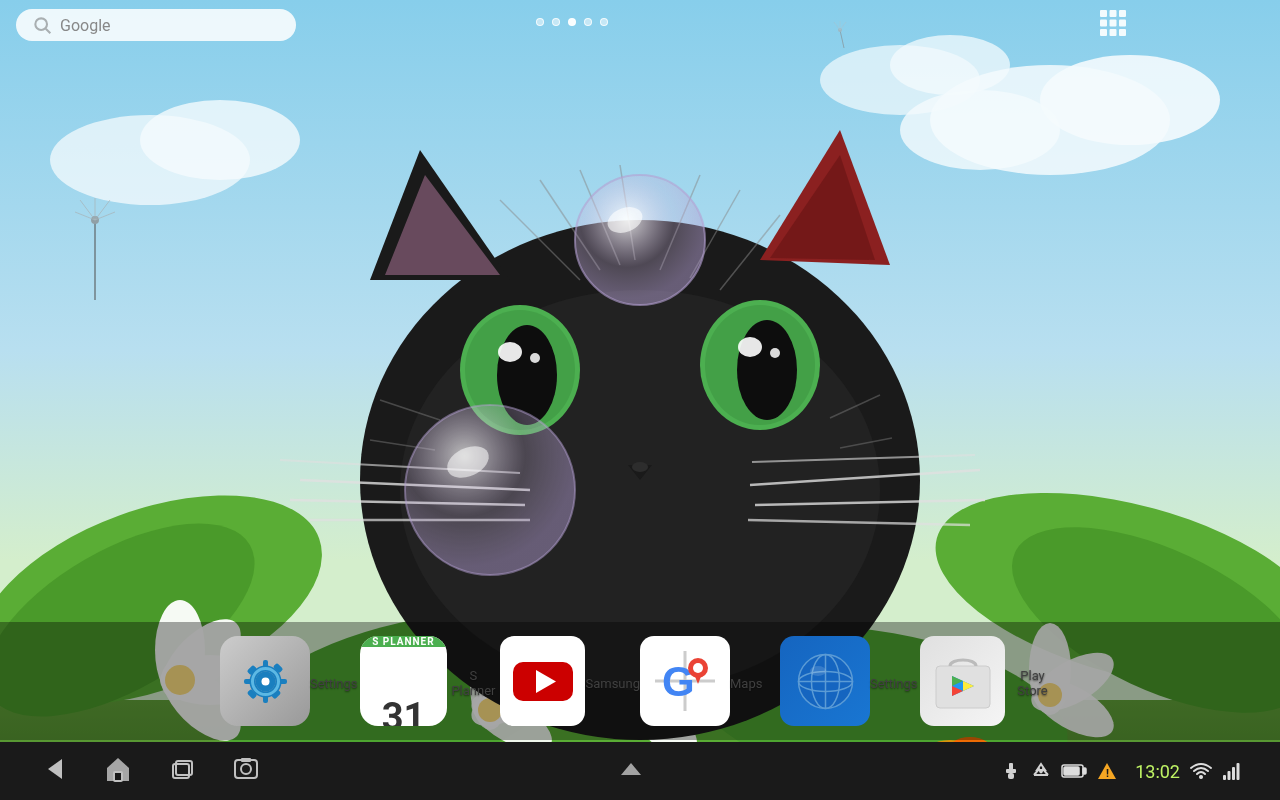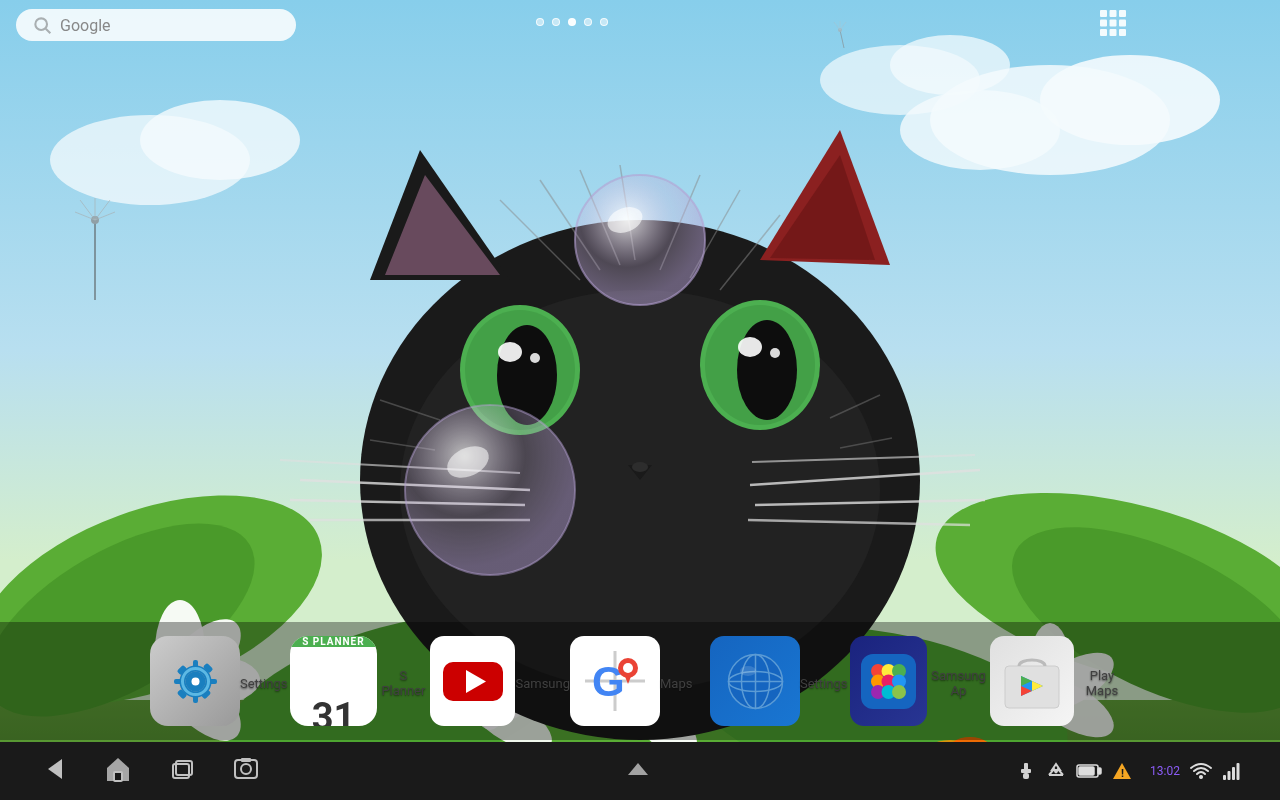--- a/index.html
+++ b/index.html
@@ -167,22 +167,22 @@
     }
 
     .nav-icon {
       color: white;
       font-size: 20px;
       opacity: 0.85;
       cursor: pointer;
     }
 
     .time-display {
-      font-size: 12px;
-      color: #8b5cf6;
+      font-size: 18px;
+      color: #bef264;
       font-weight: 400;
       margin-left: 8px;
     }
 
     
     .settings-icon-bg {
       width: 90px;
       height: 90px;
       border-radius: 18px;
       background: linear-gradient(135deg, #cccccc, #999999);
@@ -572,55 +572,37 @@
         <ellipse cx="32.5" cy="32.5" rx="27" ry="10" stroke="#5b9bd5" stroke-width="1.5" fill="none"></ellipse>
         <line x1="5.5" y1="32.5" x2="59.5" y2="32.5" stroke="#5b9bd5" stroke-width="1.5"></line>
         <line x1="32.5" y1="5.5" x2="32.5" y2="59.5" stroke="#5b9bd5" stroke-width="1.5"></line>
 
         <ellipse cx="25" cy="22" rx="8" ry="5" fill="white" opacity="0.15"></ellipse>
       </svg>
     </div>
     <span class="app-label">Settings</span>
   </div>
 
-  <div class="app-item">
-    <div class="app-icon-wrap samsung-icon-bg">
-      <svg width="65" height="65" viewBox="0 0 65 65" fill="none">
-        <rect x="5" y="5" width="55" height="55" rx="12" fill="#1565c0"></rect>
-
-        <circle cx="22" cy="22" r="7" fill="#f44336"></circle>
-        <circle cx="32.5" cy="22" r="7" fill="#ffeb3b"></circle>
-        <circle cx="43" cy="22" r="7" fill="#4caf50"></circle>
-        <circle cx="22" cy="32.5" r="7" fill="#ff9800"></circle>
-        <circle cx="32.5" cy="32.5" r="7" fill="#e91e63"></circle>
-        <circle cx="43" cy="32.5" r="7" fill="#2196f3"></circle>
-        <circle cx="22" cy="43" r="7" fill="#9c27b0"></circle>
-        <circle cx="32.5" cy="43" r="7" fill="#00bcd4"></circle>
-        <circle cx="43" cy="43" r="7" fill="#8bc34a"></circle>
-      </svg>
-    </div>
-    <span class="app-label">Samsung Ap</span>
-  </div>
 
   <div class="app-item">
     <div class="app-icon-wrap playstore-icon-bg">
       <svg width="70" height="70" viewBox="0 0 70 70" fill="none">
 
         <rect x="8" y="20" width="54" height="42" rx="4" fill="#e0e0e0"></rect>
         <rect x="8" y="20" width="54" height="42" rx="4" stroke="#ccc" stroke-width="1"></rect>
 
         <path d="M22 20 C22 12 48 12 48 20" stroke="#bbb" stroke-width="3" fill="none"></path>
 
         <polygon points="24,30 24,50 46,40" fill="#2196f3"></polygon>
         <polygon points="24,30 35,35 24,40" fill="#4caf50"></polygon>
         <polygon points="24,40 35,45 24,50" fill="#f44336"></polygon>
         <polygon points="35,35 46,40 35,45" fill="#ffeb3b"></polygon>
       </svg>
     </div>
-    <span class="app-label">Play Maps</span>
+    <span class="app-label">Play Store</span>
   </div>
 
 </div>
 
 <div id="nav-bar">
   <div class="nav-left">
 
     <div class="nav-icon">
       <svg width="28" height="28" viewBox="0 0 28 28" fill="white" opacity="0.85">
         <polygon points="22,4 8,14 22,24"></polygon>

